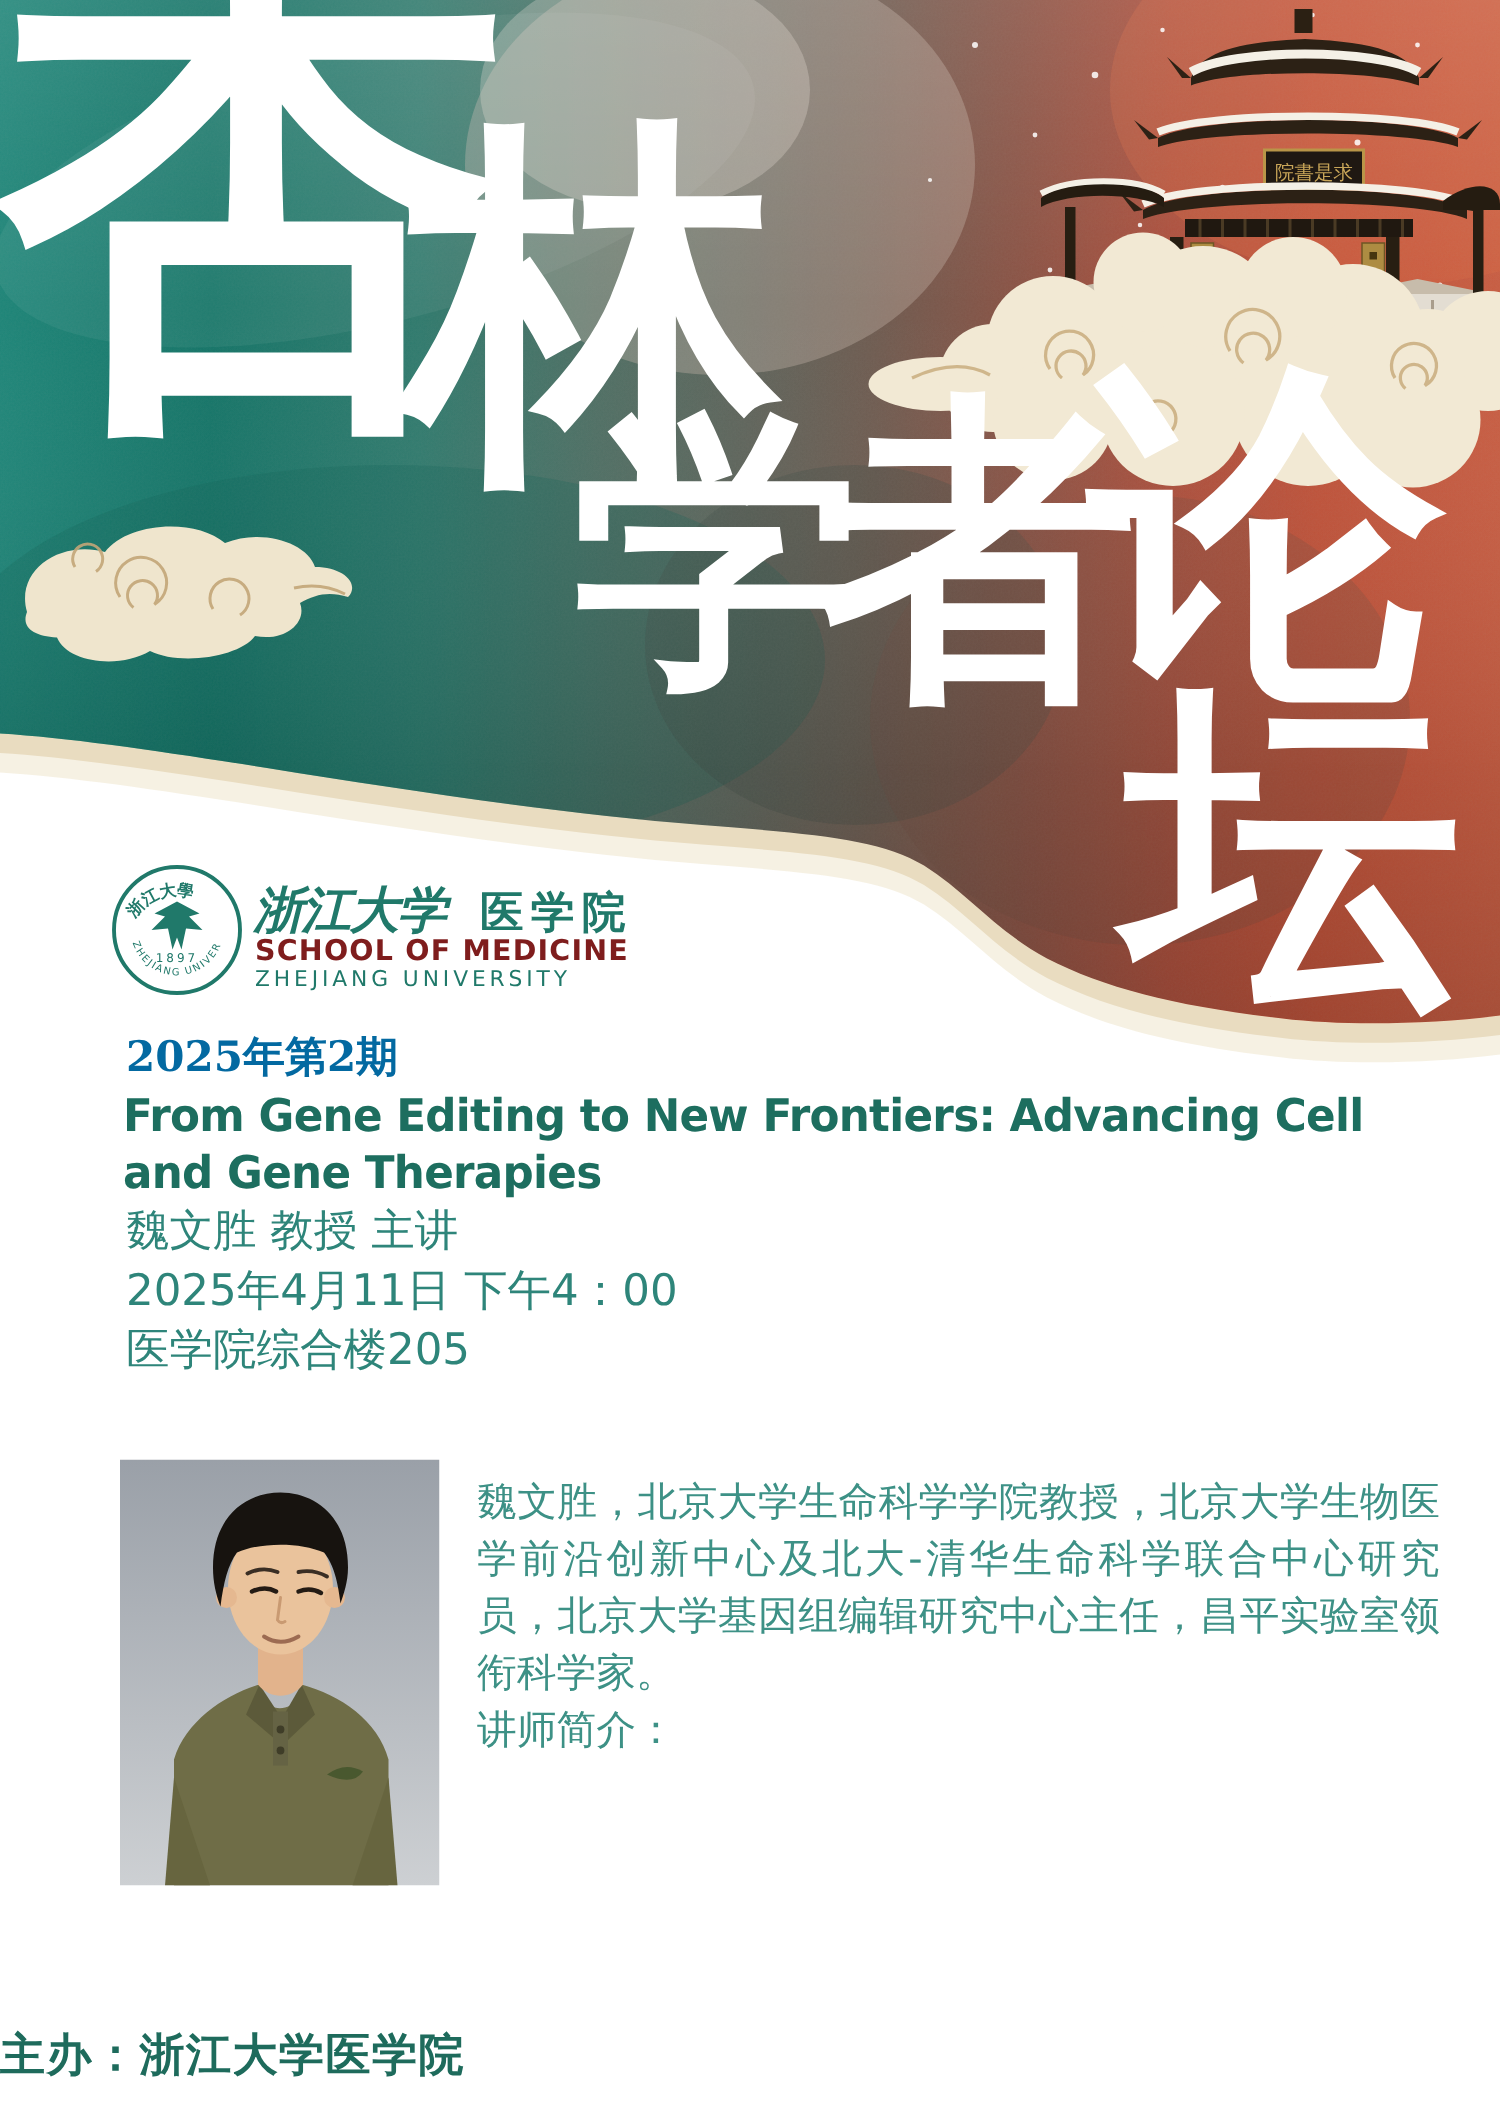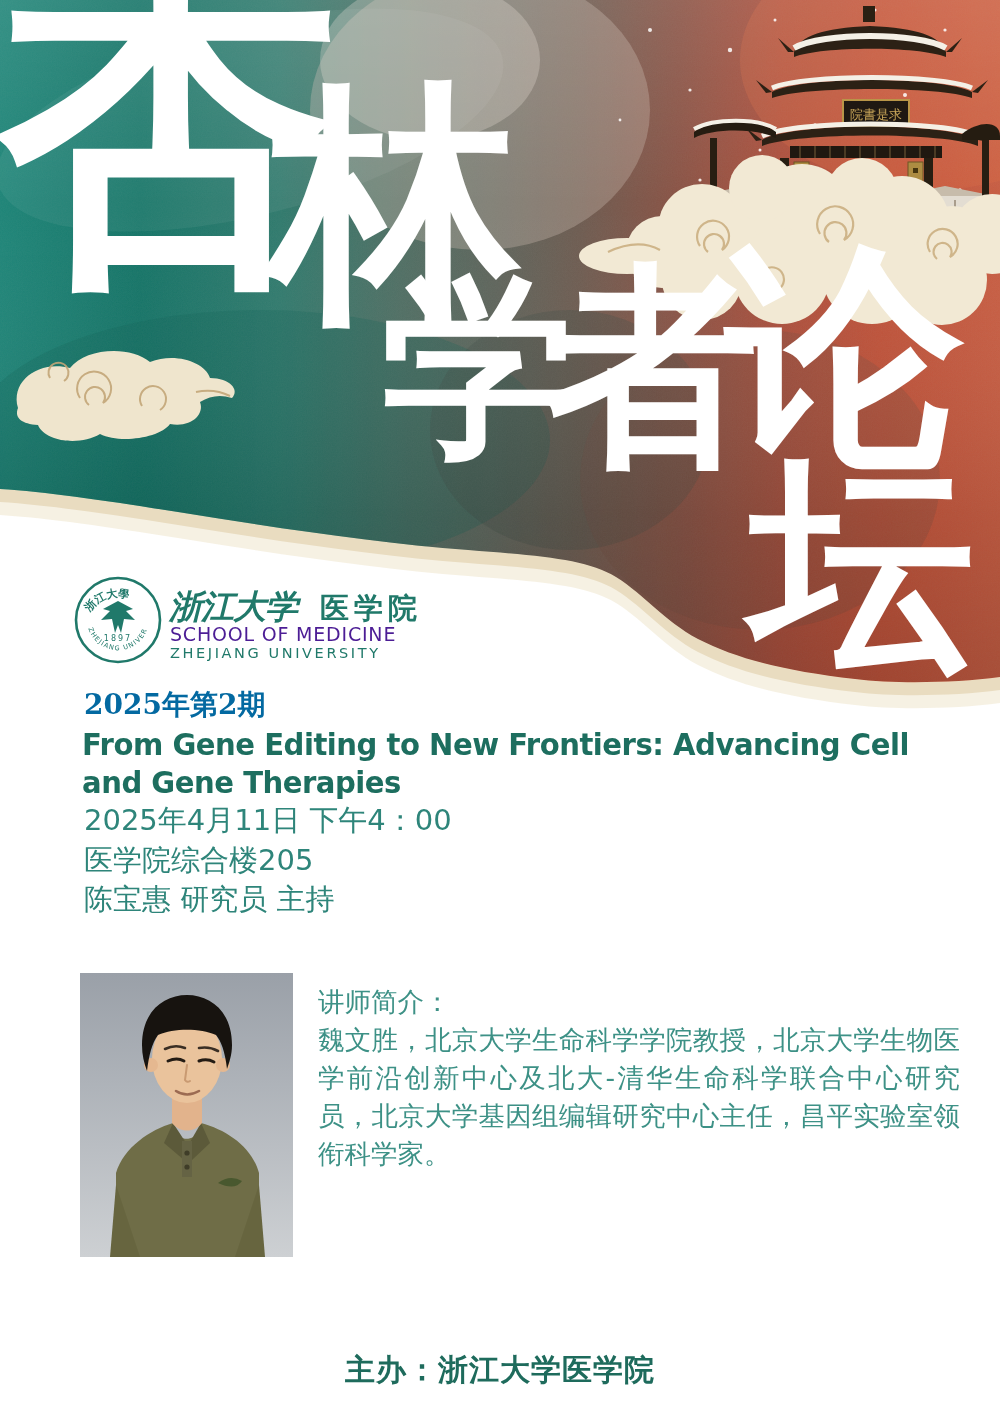--- a/index.html
+++ b/index.html
@@ -25,22 +25,22 @@
   .logo-cn{position:absolute;left:96px;top:10px;white-space:nowrap;}
   .logo-cn-name{
     font-family:Liberation Sans, sans-serif;font-style:italic;
     font-weight:700;font-size:33px;color:#20796a;letter-spacing:-1px;text-align:right;
   }
   .logo-cn-dept{
     font-family:"DejaVu Sans","Liberation Sans",sans-serif;font-weight:700;
     font-size:29px;color:#20796a;letter-spacing:5px;margin-left:23px;font-style:normal;
   }
   .logo-en1{
-    position:absolute;left:97px;top:48px;font-weight:400;font-size:19px;
-    color:#4c1d95;letter-spacing:0.8px;white-space:nowrap;
+    position:absolute;left:97px;top:48px;font-weight:700;font-size:19px;
+    color:#7f1d1d;letter-spacing:0.8px;white-space:nowrap;
   }
   .logo-en2{
     position:absolute;left:97px;top:70px;font-weight:400;font-size:14.5px;
     color:#20796a;letter-spacing:2.6px;white-space:nowrap;
   }
   
   .issue{
     position:absolute;left:84px;top:686px;font-family:"DejaVu Serif","Liberation Serif",serif;
     font-weight:700;font-size:28px;color:#0369a1;z-index:6;
   }
@@ -57,21 +57,21 @@
   .photo{position:absolute;left:80px;top:973px;width:213px;height:284px;z-index:6;}
   
   .bio{
     position:absolute;left:318px;top:983px;width:642px;font-size:26.5px;
     color:#3d9186;line-height:38px;text-align:justify;z-index:6;
   }
   .bio p{margin:0;}
   .bio .p2{margin-top:38px;}
   
   .footer{
-    position:absolute;left:0;top:1350px;width:1000px;text-align:center;
+    position:absolute;left:0;top:1350px;width:1000px;
     font-family:"DejaVu Serif","Liberation Serif",serif;font-weight:700;
     font-size:30px;color:#1e6b5c;letter-spacing:1px;z-index:6;
   }
 </style>
 </head>
 <body>
 
 <div class="poster">
 
   <svg class="banner-svg" viewBox="0 0 1000 720" xmlns="http://www.w3.org/2000/svg">
@@ -295,23 +295,23 @@
   </div>
 
   <div class="issue">2025年第2期</div>
 
   <div class="event-title">
     <div>From Gene Editing to New Frontiers: Advancing Cell</div>
     <div>and Gene Therapies</div>
   </div>
 
   <div class="event-details">
+    <div>魏文胜 教授 主讲</div>
     <div>2025年4月11日 下午4：00</div>
     <div>医学院综合楼205</div>
-    <div>陈宝惠 研究员 主持</div>
   </div>
 
   <svg class="photo" viewBox="0 0 213 284">
     <rect x="0" y="0" width="213" height="284" fill="url(#photoBg)"></rect>
 
     <path d="M36,284 L36,200 C44,174 70,157 93,150 L95,159 C100,168 113,168 119,159 L121,150
              C147,157 172,174 179,200 L179,284 Z" fill="#6f6d47"></path>
     <path d="M36,212 L30,284 L60,284 Z" fill="#67653f"></path>
     <path d="M179,212 L185,284 L155,284 Z" fill="#67653f"></path>
 
@@ -338,19 +338,19 @@
     </g>
     <g stroke="#241b14" stroke-width="3" fill="none" stroke-linecap="round">
       <path d="M88,88 q9,-4 16,0"></path>
         <path d="M119,88 q8,-3 15,1"></path>
     </g>
     <path d="M107,92 l-2,15 q2,3 5,1" stroke="#c99a72" stroke-width="2" fill="none" stroke-linecap="round"></path>
     <path d="M96,118 q11,7 23,0" stroke="#9c6b52" stroke-width="2.6" fill="none" stroke-linecap="round"></path>
   </svg>
 
   <div class="bio">
+    <p>魏文胜，北京大学生命科学学院教授，北京大学生物医学前沿创新中心及北大-清华生命科学联合中心研究员，北京大学基因组编辑研究中心主任，昌平实验室领衔科学家。</p>
     <p>讲师简介：</p>
-    <p>魏文胜，北京大学生命科学学院教授，北京大学生物医学前沿创新中心及北大-清华生命科学联合中心研究员，北京大学基因组编辑研究中心主任，昌平实验室领衔科学家。</p>
   </div>
 
   <div class="footer">主办：浙江大学医学院</div>
 
 </div>
 
 </body></html>

